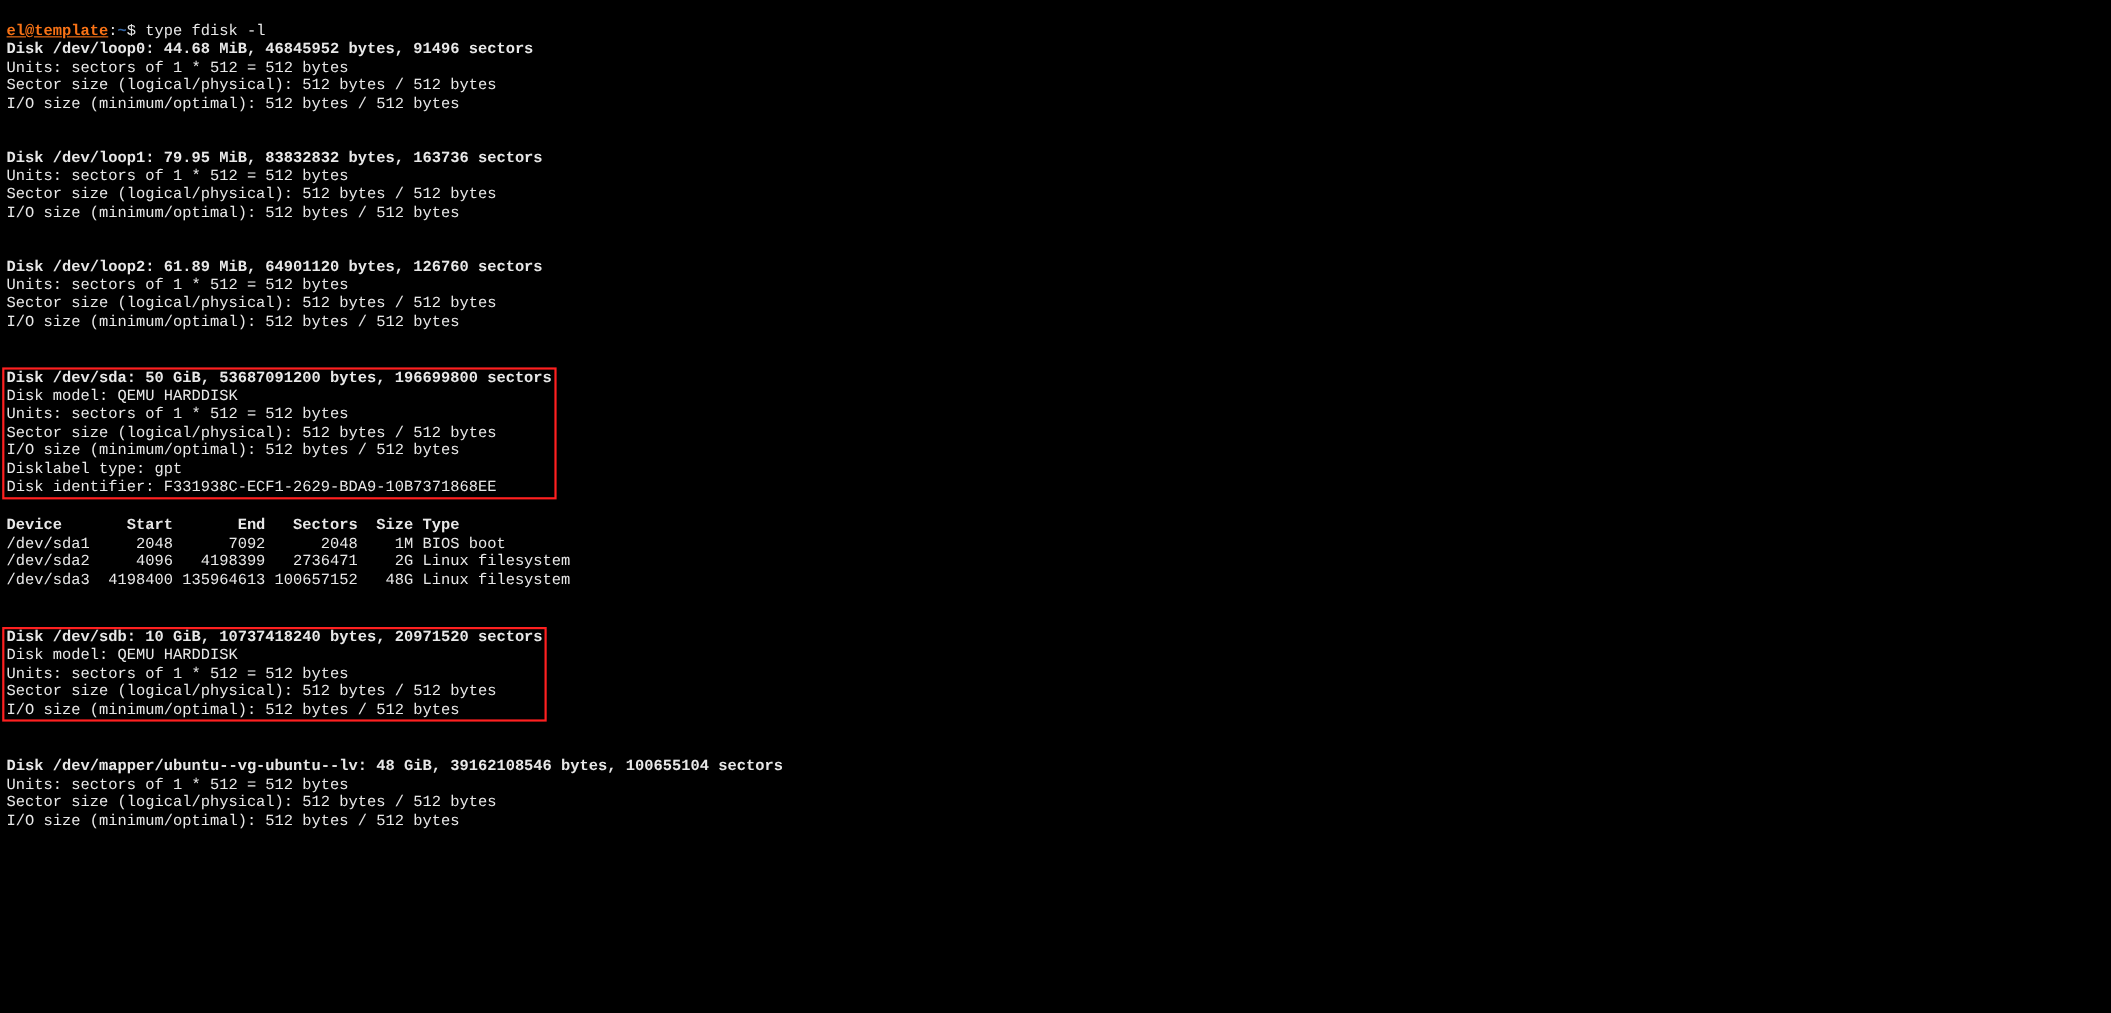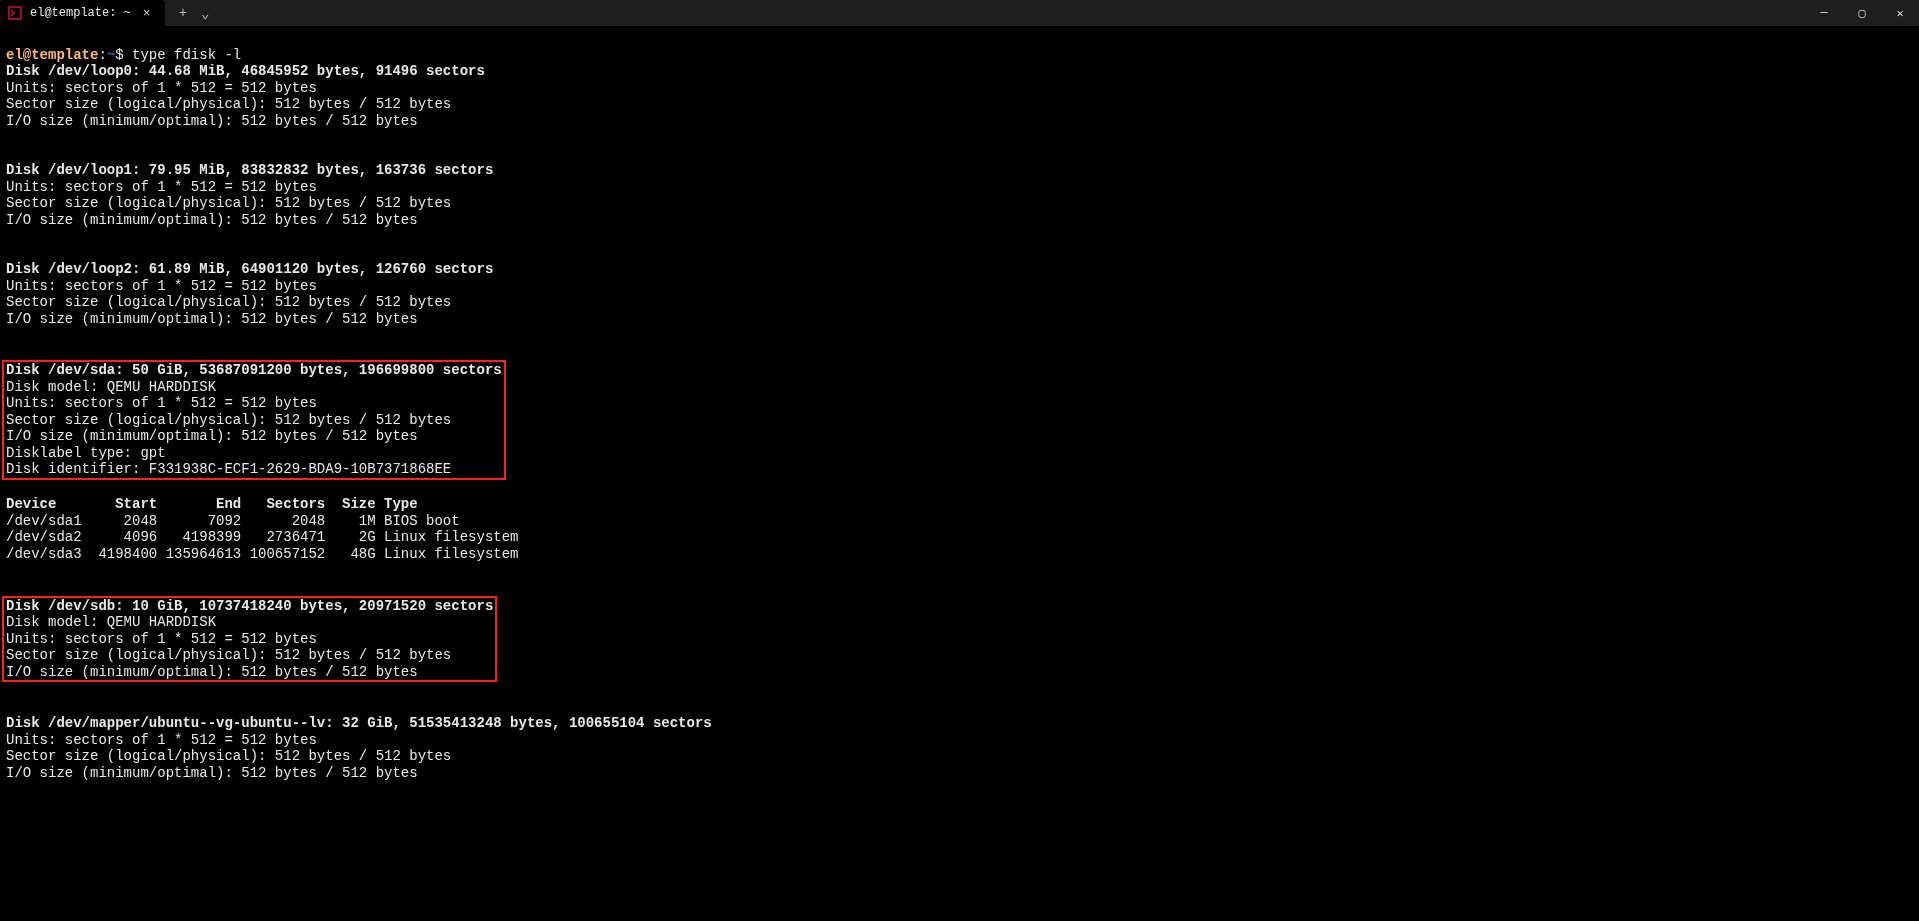--- a/index.html
+++ b/index.html
@@ -10,52 +10,31 @@
   .tab .tab-icon { width: 14px; height: 14px; display: inline-flex; align-items: center; justify-content: center; color: #d14; font-weight: bold; font-size: 12px; }
   .tab .tab-title { color: #e8e8e8; font-size: 12px; }
   .tab .tab-close { color: #ccc; font-size: 13px; padding: 0 4px; cursor: pointer; }
   .tab-controls { display: flex; align-items: center; margin-left: 8px; gap: 2px; }
   .tab-controls span { color: #bbb; font-size: 14px; padding: 2px 6px; cursor: pointer; }
   .win-controls { position: absolute; right: 0; top: 0; height: 26px; display: flex; align-items: center; }
   .win-controls span { width: 38px; height: 26px; display: inline-flex; align-items: center; justify-content: center; color: #ddd; font-size: 12px; cursor: pointer; }
 
   .term { flex: 1; background: #000; padding: 4px 6px; line-height: 1.18; white-space: pre; overflow: hidden; }
 
-  .green { color: #fdba74; font-weight: bold; }
+  .green { color: #f97316; font-weight: bold; text-decoration: underline; }
   .blue  { color: #3465a4; font-weight: bold; }
   .white { color: #e8e8e8; }
   .bold  { font-weight: bold; margin-top: 26px; }
 
   .box { border: 2px solid #ff2020; display: inline-block; padding: 0 2px; margin-left:-4px; }
 </style>
 </head>
 <body>
 
 <div class="window">
-  <div class="titlebar">
-    <div class="tab">
-      <span class="tab-icon">
-        <svg width="14" height="14" viewBox="0 0 14 14">
-            <rect x="1" y="1" width="12" height="12" fill="none" stroke="#d14" stroke-width="1.4"></rect>
-            <path d="M3 4 L6 7 L3 10" stroke="#d14" stroke-width="1.4" fill="none"></path>
-          </svg>
-      </span>
-      <span class="tab-title">el@template: ~</span>
-      <span class="tab-close">×</span>
-    </div>
-    <div class="tab-controls">
-      <span>+</span>
-      <span>⌄</span>
-    </div>
-    <div class="win-controls">
-      <span>—</span>
-      <span>▢</span>
-      <span class="close">✕</span>
-    </div>
-  </div>
 
   <div class="term">
 <span class="green">el@template</span><span class="white">:</span><span class="blue">~</span><span class="white">$ </span><span class="white">type fdisk -l</span>
 <span class="bold">Disk /dev/loop0: 44.68 MiB, 46845952 bytes, 91496 sectors</span>
 <span>Units: sectors of 1 * 512 = 512 bytes</span>
 <span>Sector size (logical/physical): 512 bytes / 512 bytes</span>
 <span>I/O size (minimum/optimal): 512 bytes / 512 bytes</span>
 
 
 <span class="bold">Disk /dev/loop1: 79.95 MiB, 83832832 bytes, 163736 sectors</span>
@@ -84,18 +63,18 @@
 <span>/dev/sda3  4198400 135964613 100657152   48G Linux filesystem</span>
 
 
 <span class="box"><span class="bold">Disk /dev/sdb: 10 GiB, 10737418240 bytes, 20971520 sectors</span>
 <span>Disk model: QEMU HARDDISK</span>
 <span>Units: sectors of 1 * 512 = 512 bytes</span>
 <span>Sector size (logical/physical): 512 bytes / 512 bytes</span>
 <span>I/O size (minimum/optimal): 512 bytes / 512 bytes</span>      </span>
 
 
-<span class="bold">Disk /dev/mapper/ubuntu--vg-ubuntu--lv: 32 GiB, 51535413248 bytes, 100655104 sectors</span>
+<span class="bold">Disk /dev/mapper/ubuntu--vg-ubuntu--lv: 48 GiB, 39162108546 bytes, 100655104 sectors</span>
 <span>Units: sectors of 1 * 512 = 512 bytes</span>
 <span>Sector size (logical/physical): 512 bytes / 512 bytes</span>
 <span>I/O size (minimum/optimal): 512 bytes / 512 bytes</span>
 </div>
 </div>
 
 </body></html>

